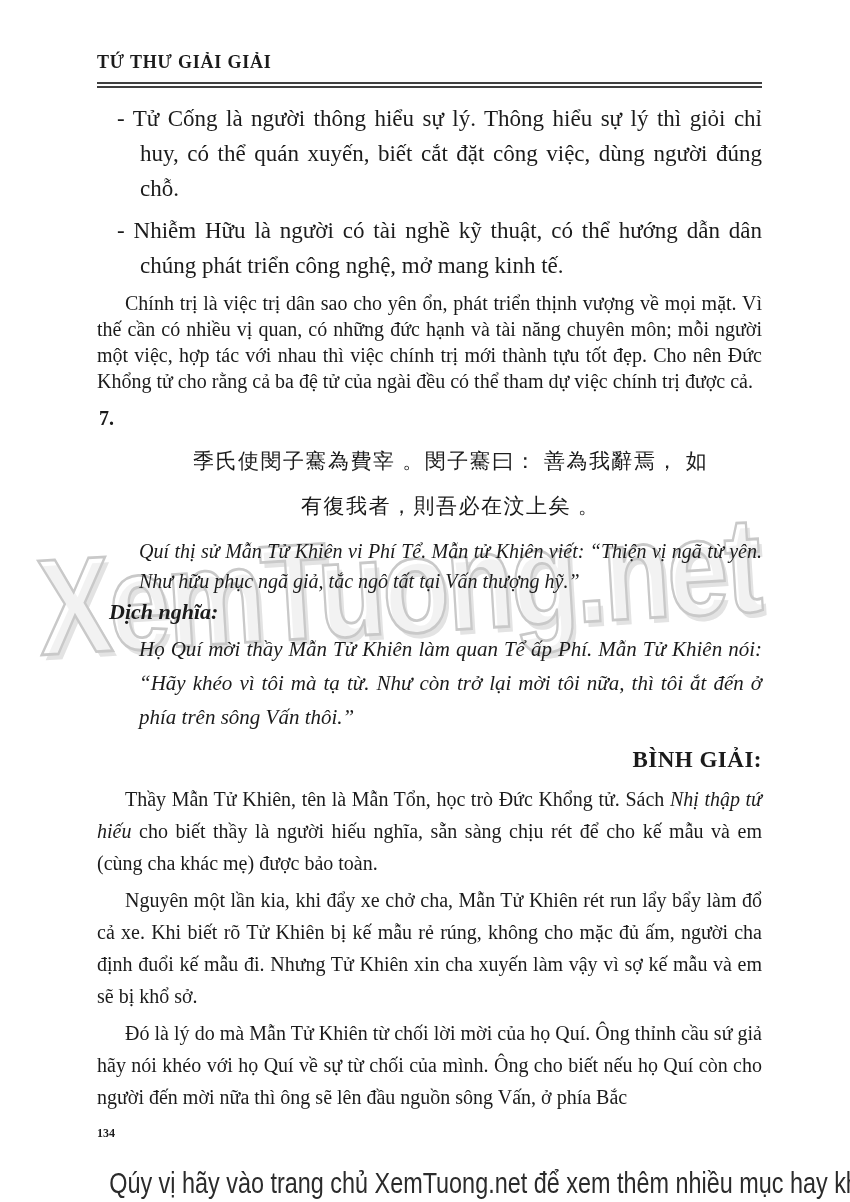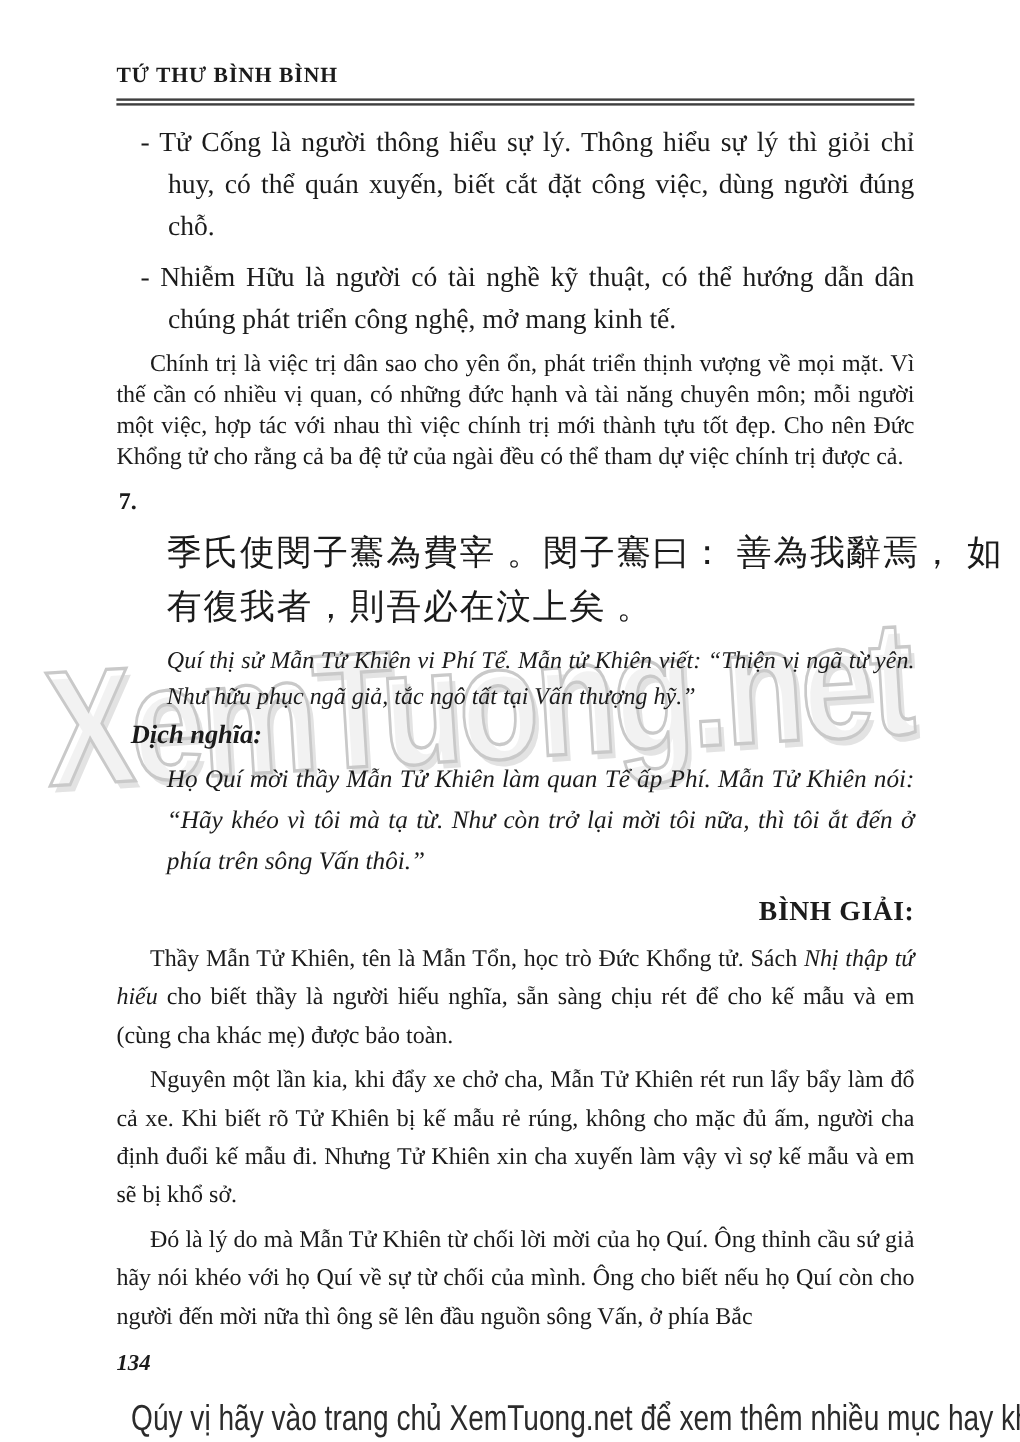--- a/index.html
+++ b/index.html
@@ -62,25 +62,26 @@
     text-align: justify;
     text-indent: 28px;
     margin-bottom: 13px;
   }
   .sec-num {
     font-size: 20px;
     font-weight: bold;
     margin: 3px 0 9px 2px;
   }
   .cn {
-    font-size: 29px;
+    font-size: 21px;
     line-height: 45px;
     letter-spacing: 1.5px;
     padding-left: 42px;
     white-space: nowrap;
+    text-align: center;
   }
   .cn-block { margin-bottom: 7px; }
   .translit {
     font-style: italic;
     font-size: 20px;
     line-height: 30px;
     text-align: justify;
     padding-left: 42px;
     margin-bottom: 0;
   }
@@ -106,24 +107,23 @@
     text-align: right;
   }
   .c-para {
     font-size: 20px;
     line-height: 32px;
     text-align: justify;
     text-indent: 28px;
     margin-bottom: 5px;
   }
   .page-num {
-    font-size: 19px;
+    font-size: 12px;
     font-weight: bold;
     margin-top: 13px;
-    font-style: italic;
   }
   .footer {
     position: absolute;
     left: 0;
     bottom: 2px;
     width: 100%;
     z-index: 2;
     text-align: center;
     font-family: "Liberation Sans", "DejaVu Sans", sans-serif;
     color: #2b2b2b;
@@ -139,21 +139,21 @@
 </head>
 <body>
 
 <div class="page">
 
   <div class="watermark">XemTuong.net</div>
 
   <div class="content">
 
     <div class="running-head">
-      <div class="rh-title">TỨ THƯ BÌNH BÌNH</div>
+      <div class="rh-title">TỨ THƯ GIẢI GIẢI</div>
       <div class="rh-rule"></div>
     </div>
 
     <p class="bullet">- Tử Cống là người thông hiểu sự lý. Thông hiểu sự lý thì giỏi chỉ huy, có thể quán xuyến, biết cắt đặt công việc, dùng người đúng chỗ.</p>
     <p class="bullet">- Nhiễm Hữu là người có tài nghề kỹ thuật, có thể hướng dẫn dân chúng phát triển công nghệ, mở mang kinh tế.</p>
 
     <p class="body-para">Chính trị là việc trị dân sao cho yên ổn, phát triển thịnh vượng về mọi mặt. Vì thế cần có nhiều vị quan, có những đức hạnh và tài năng chuyên môn; mỗi người một việc, hợp tác với nhau thì việc chính trị mới thành tựu tốt đẹp. Cho nên Đức Khổng tử cho rằng cả ba đệ tử của ngài đều có thể tham dự việc chính trị được cả.</p>
 
     <div class="sec-num">7.</div>
 

